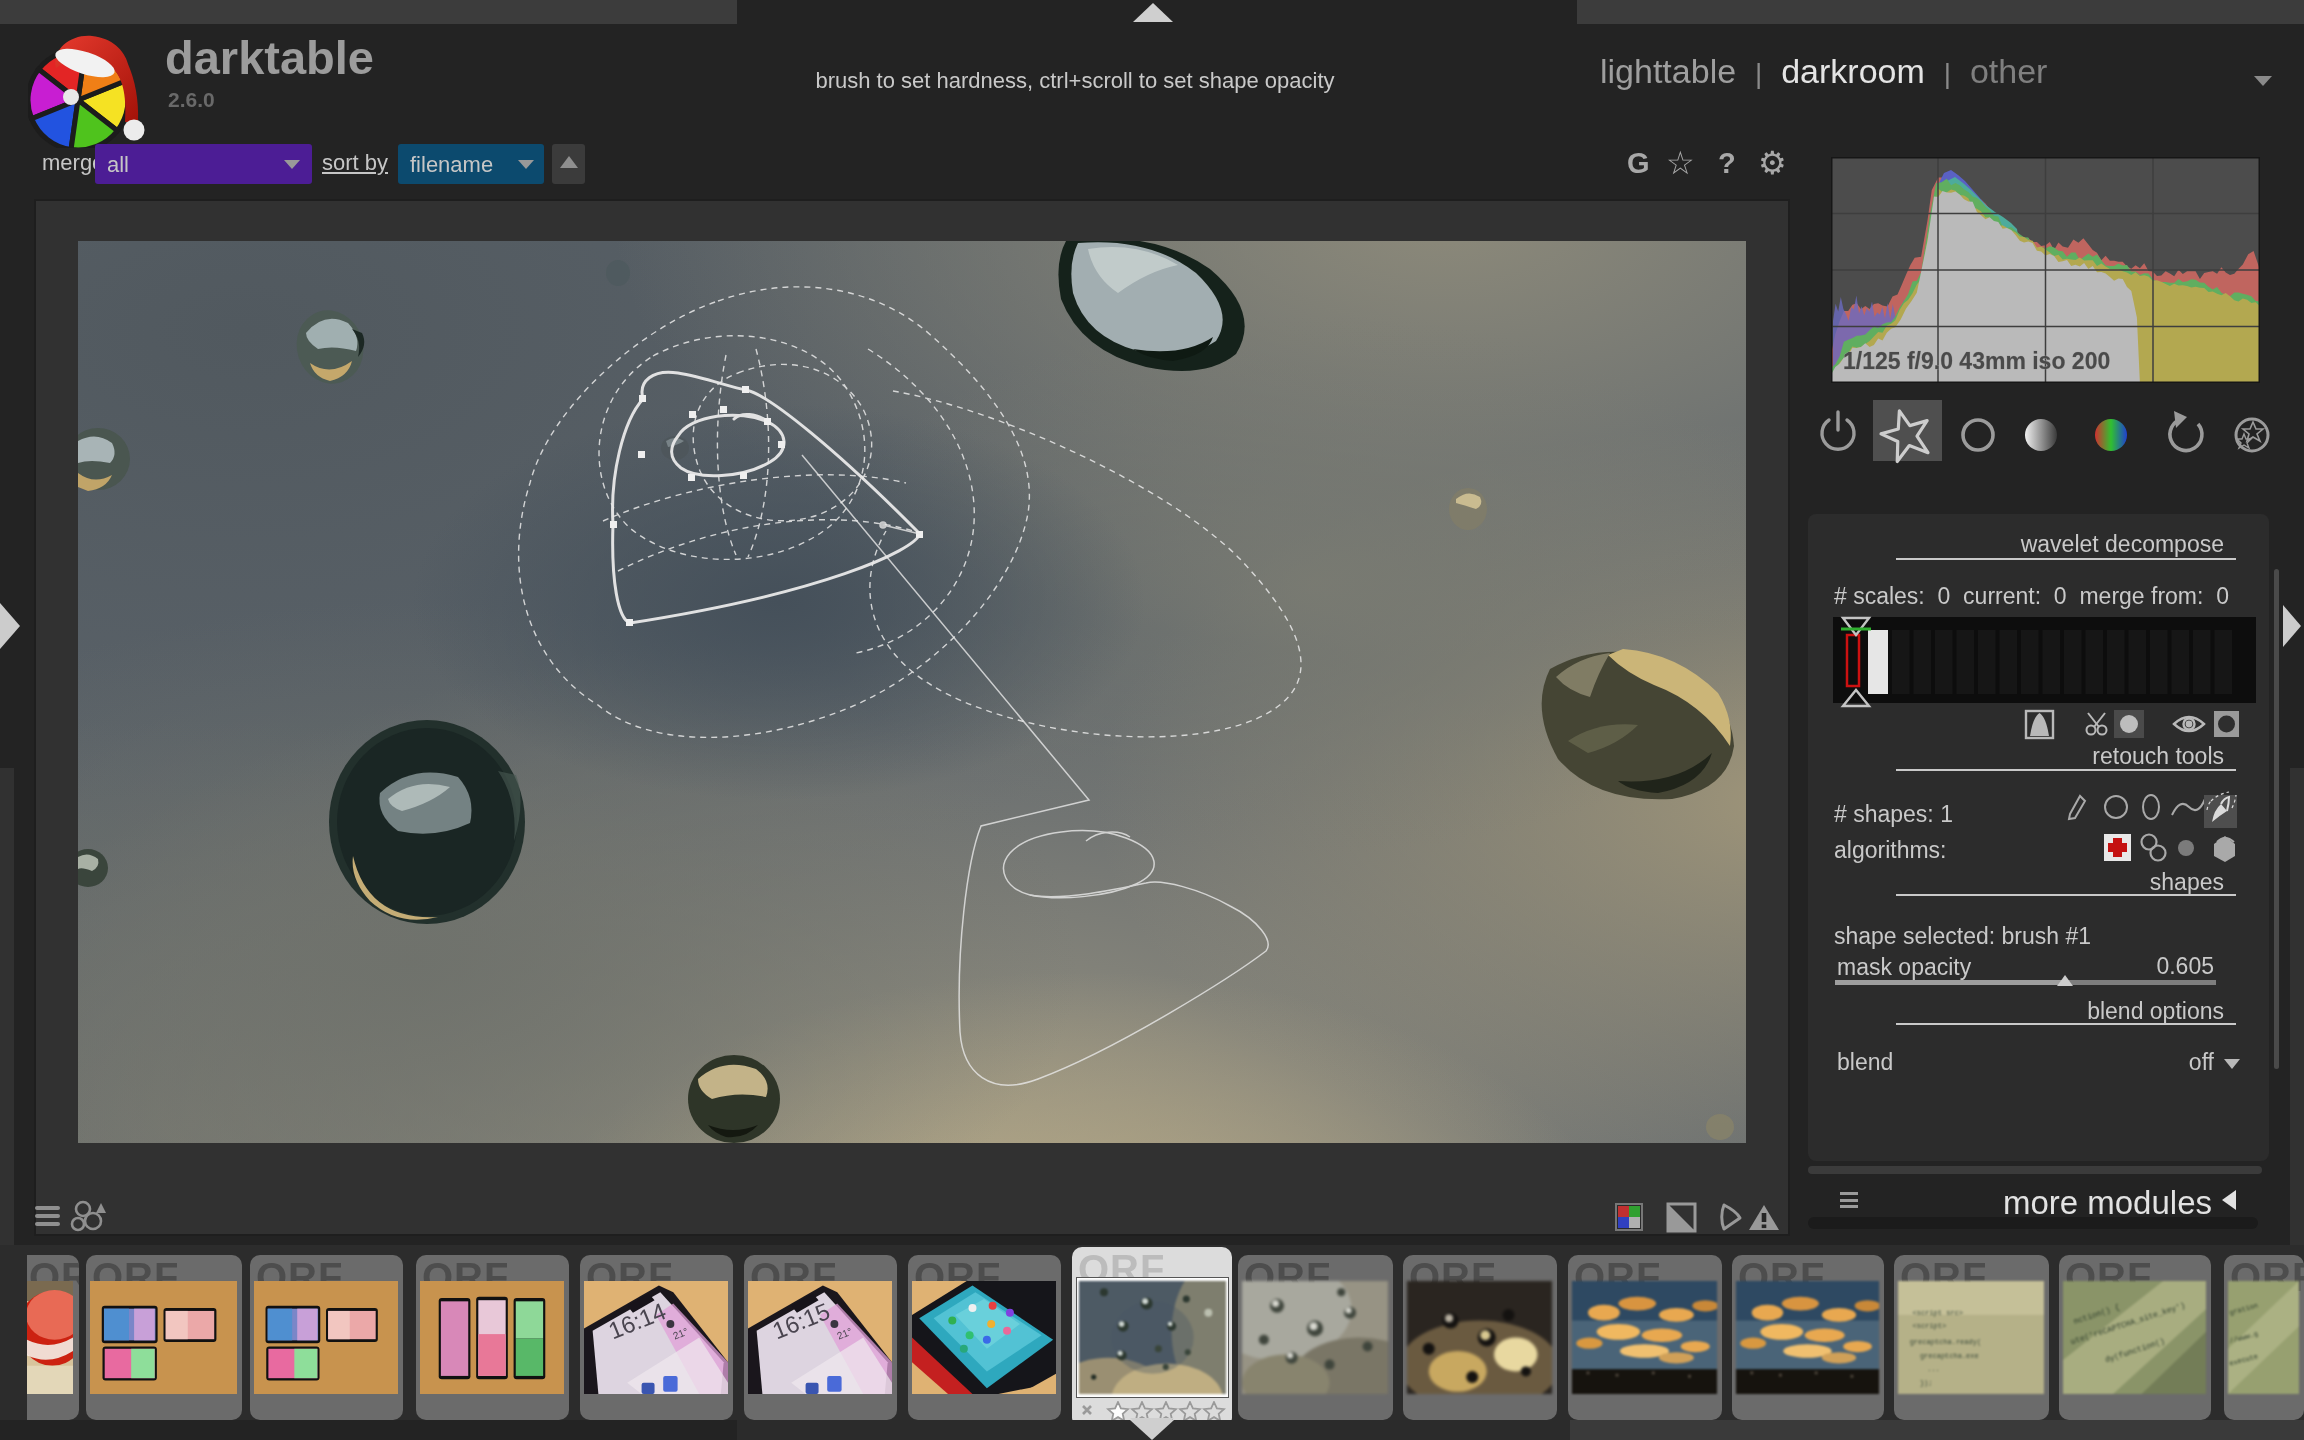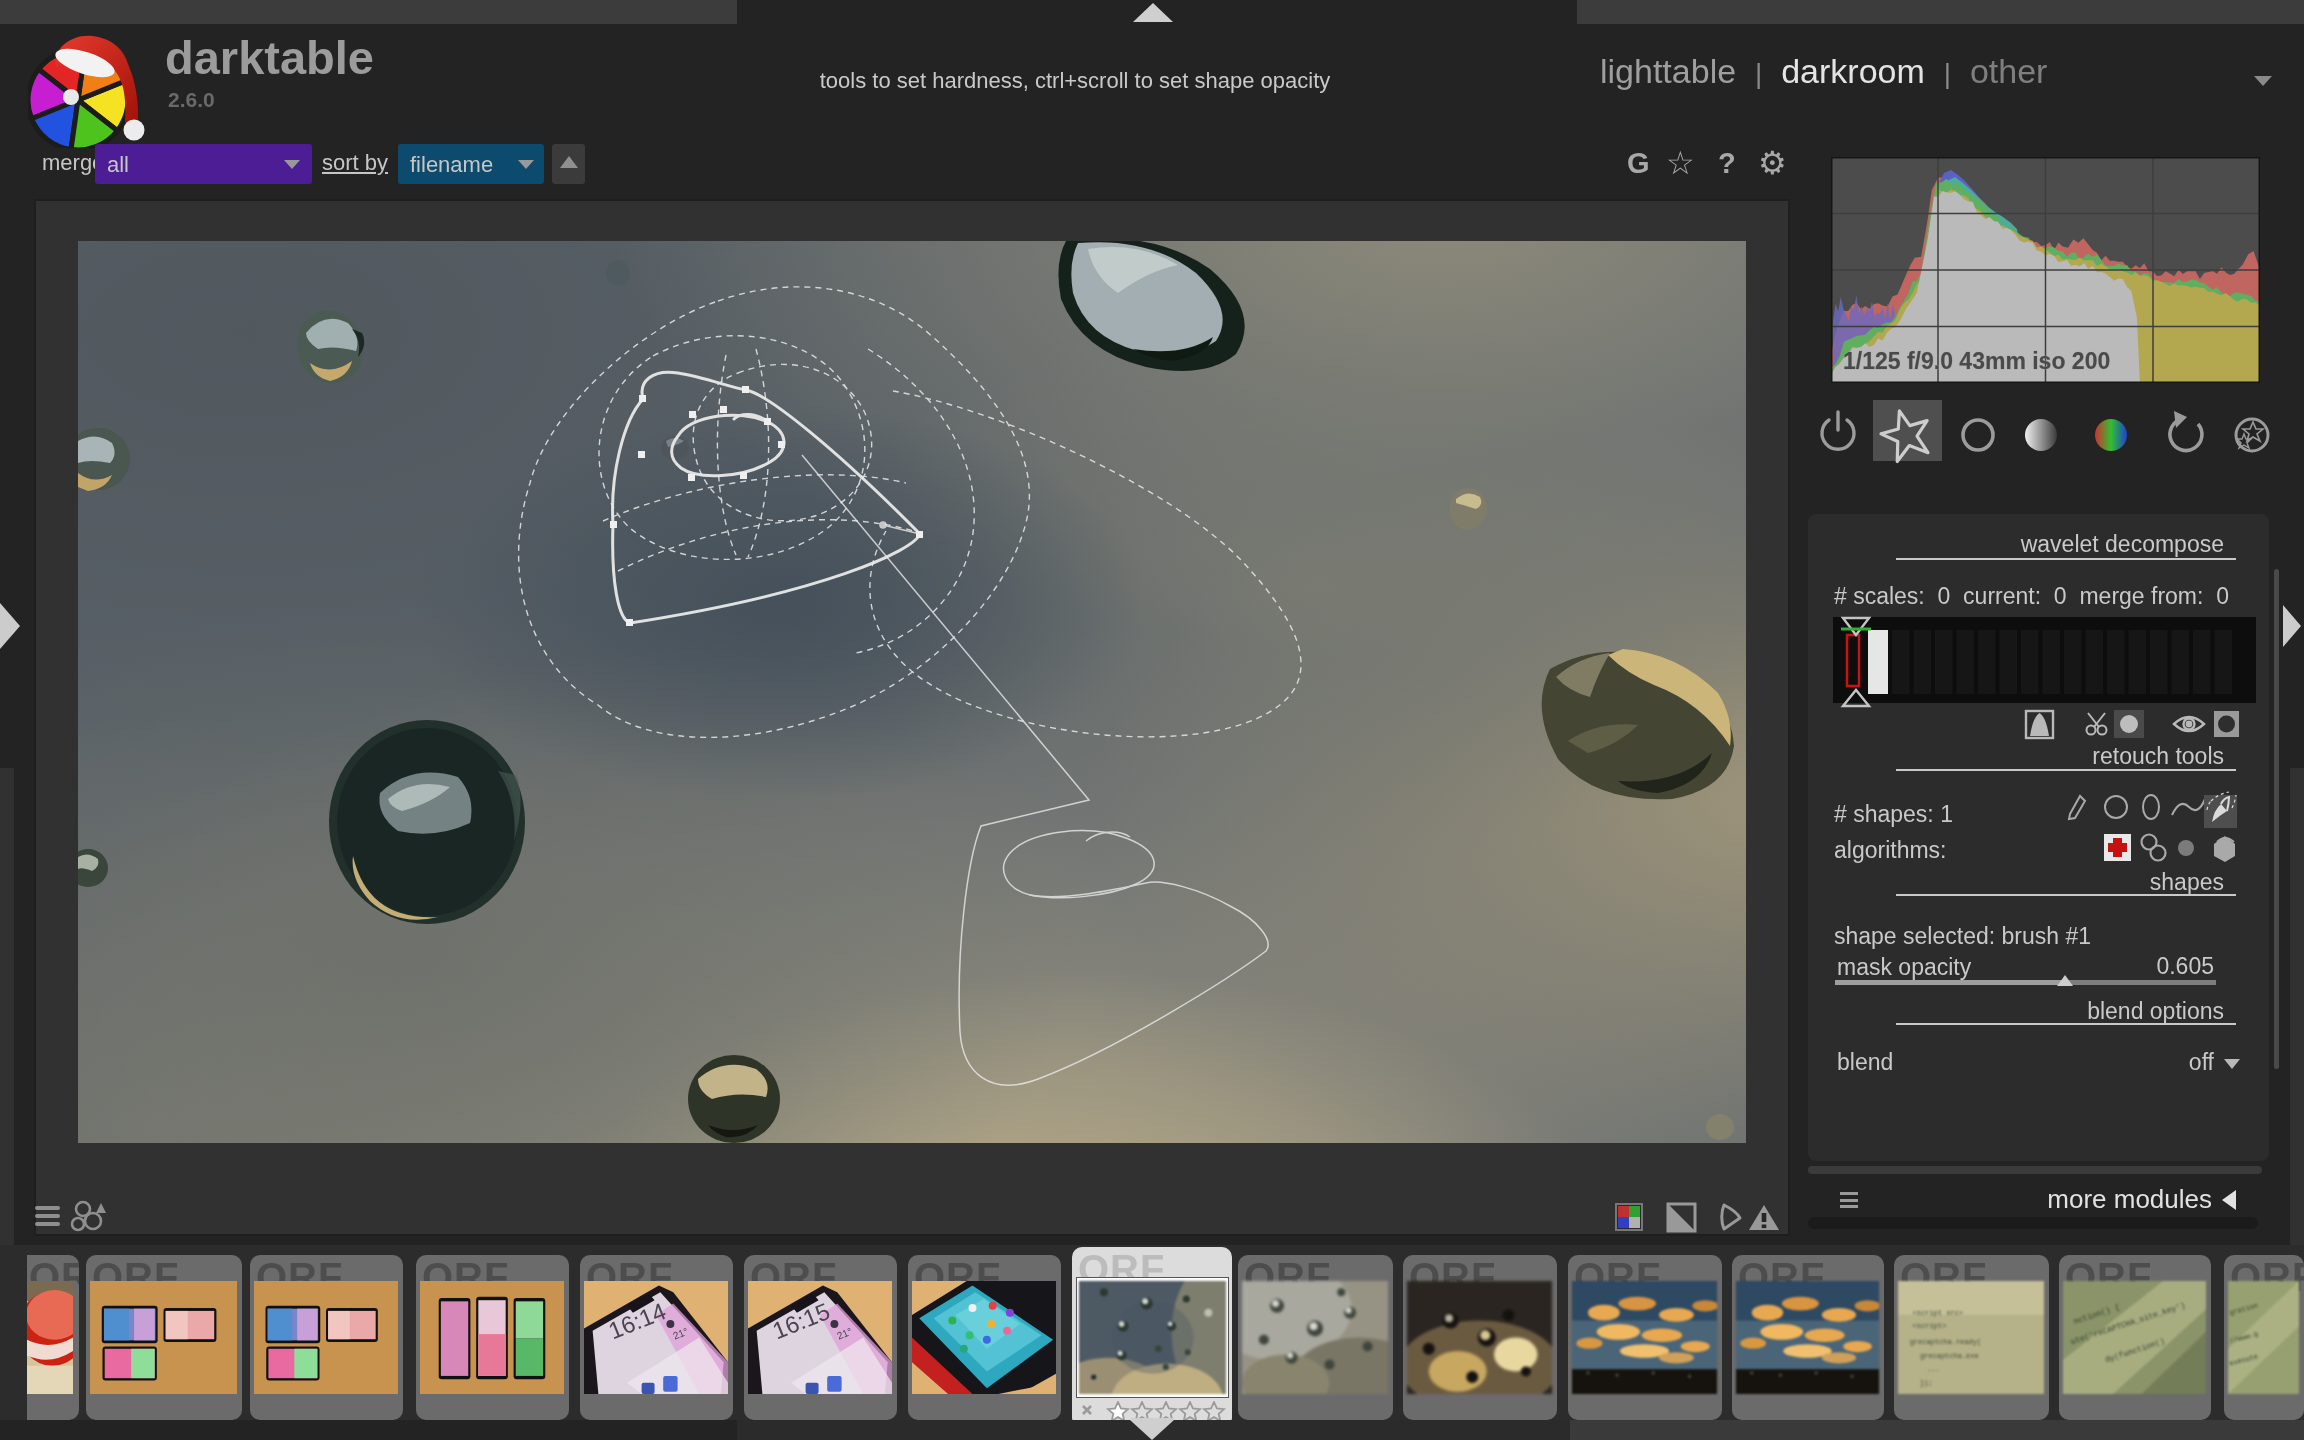--- a/index.html
+++ b/index.html
@@ -38,21 +38,21 @@
 </g>
 
 <path d="M 28 40 C 24 20 44 6 64 8 C 84 10 96 22 100 36 C 107 52 111 72 110 94 L 97 94 C 99 66 94 48 84 40 C 66 26 42 30 28 40 Z" fill="url(#hatred)"></path>
 <ellipse cx="57" cy="35" rx="31" ry="11" fill="#f2f2f2" transform="rotate(18 57 35)"></ellipse>
 <circle cx="106" cy="102" r="10.5" fill="#ececec"></circle>
 </svg>
 </div>
 <div class="abs" style="left:165px;top:30px;font-size:47px;font-weight:bold;color:#9c9c9c;">darktable</div>
 <div class="abs" style="left:168px;top:88px;font-size:21px;font-weight:bold;color:#696969;">2.6.0</div>
 
-<div class="abs" style="left:560px;top:68px;width:1030px;text-align:center;font-size:22px;color:#c9c9c9;">tools to set hardness, ctrl+scroll to set shape opacity</div>
+<div class="abs" style="left:560px;top:68px;width:1030px;text-align:center;font-size:22px;color:#c9c9c9;">brush to set hardness, ctrl+scroll to set shape opacity</div>
 
 <div class="abs" style="left:1600px;top:52px;width:600px;font-size:34px;color:#9e9e9e;">lighttable&nbsp;&nbsp;<span style="font-size:28px;color:#8a8a8a;">|</span>&nbsp;&nbsp;<span style="color:#e4e4e4;">darkroom</span>&nbsp;&nbsp;<span style="font-size:28px;color:#8a8a8a;">|</span>&nbsp;&nbsp;<span style="color:#7f7f7f;">other</span></div>
 <div class="abs" style="left:2254px;top:76px;width:0;height:0;border-left:9px solid transparent;border-right:9px solid transparent;border-top:10px solid #8a8a8a;"></div>
 
 <div class="abs" style="left:42px;top:150px;font-size:22px;color:#c6c6c6;">merge</div>
 <div class="abs" style="left:95px;top:144px;width:217px;height:40px;background:#4c1d95;border-radius:3px;">
   <div class="abs" style="left:12px;top:8px;font-size:22px;color:#c6c6c6;">all</div>
   <div class="abs" style="right:12px;top:16px;width:0;height:0;border-left:8px solid transparent;border-right:8px solid transparent;border-top:9px solid #999;"></div>
 </div>
 <div class="abs" style="left:322px;top:150px;font-size:22px;color:#c6c6c6;text-decoration:underline;">sort by</div>
@@ -401,21 +401,21 @@
 <path d="M 257 461 L 265 472 L 249 472 Z" fill="#cdcdcd"></path>
 
 <path d="M 416 545 L 432 545 L 424 555 Z" fill="#b9b9b9"></path>
 </svg>
 </div>
 
 <div class="abs" style="left:1808px;top:1166px;width:454px;height:8px;background:#3b3b3b;border-radius:4px;"></div>
 <div class="abs" style="left:1840px;top:1192px;width:18px;height:16px;border-top:3px solid #9a9a9a;border-bottom:3px solid #9a9a9a;">
       <div style="margin-top:4px;height:3px;background:#9a9a9a;"></div>
     </div>
-<div class="abs" style="left:1900px;top:1184px;width:312px;text-align:right;font-size:26px;color:#e2e2e2;">more modules</div>
+<div class="abs" style="left:1900px;top:1184px;width:312px;text-align:right;font-size:33px;color:#e2e2e2;">more modules</div>
 <div class="abs" style="left:2222px;top:1190px;width:0;height:0;border-top:10px solid transparent;border-bottom:10px solid transparent;border-right:14px solid #e2e2e2;"></div>
 <div class="abs" style="left:1808px;top:1217px;width:450px;height:12px;background:#1b1b1b;border-radius:6px;"></div>
 
 <div class="abs" style="left:0;top:1245px;width:2304px;height:175px;background:#2c2c2c;"></div>
 <div id="strip" class="abs" style="left:0;top:1245px;width:2304px;height:195px;">
 <div class="abs" style="left:27px;top:10px;width:52px;height:165px;background:#6b6b6b;border-radius:0 10px 10px 0;overflow:hidden;">
 <div class="abs" style="left:2px;top:0px;font-size:40px;font-weight:bold;color:#4d4d4d;letter-spacing:1px;">ORF</div>
 <div class="abs" style="left:0px;top:26px;width:46px;height:113px;"><svg width="46" height="113">
             <rect width="46" height="113" fill="#d8c49c"></rect>
 <path d="M 0 0 L 46 0 L 46 30 L 0 20 Z" fill="#7a6a50"></path>

